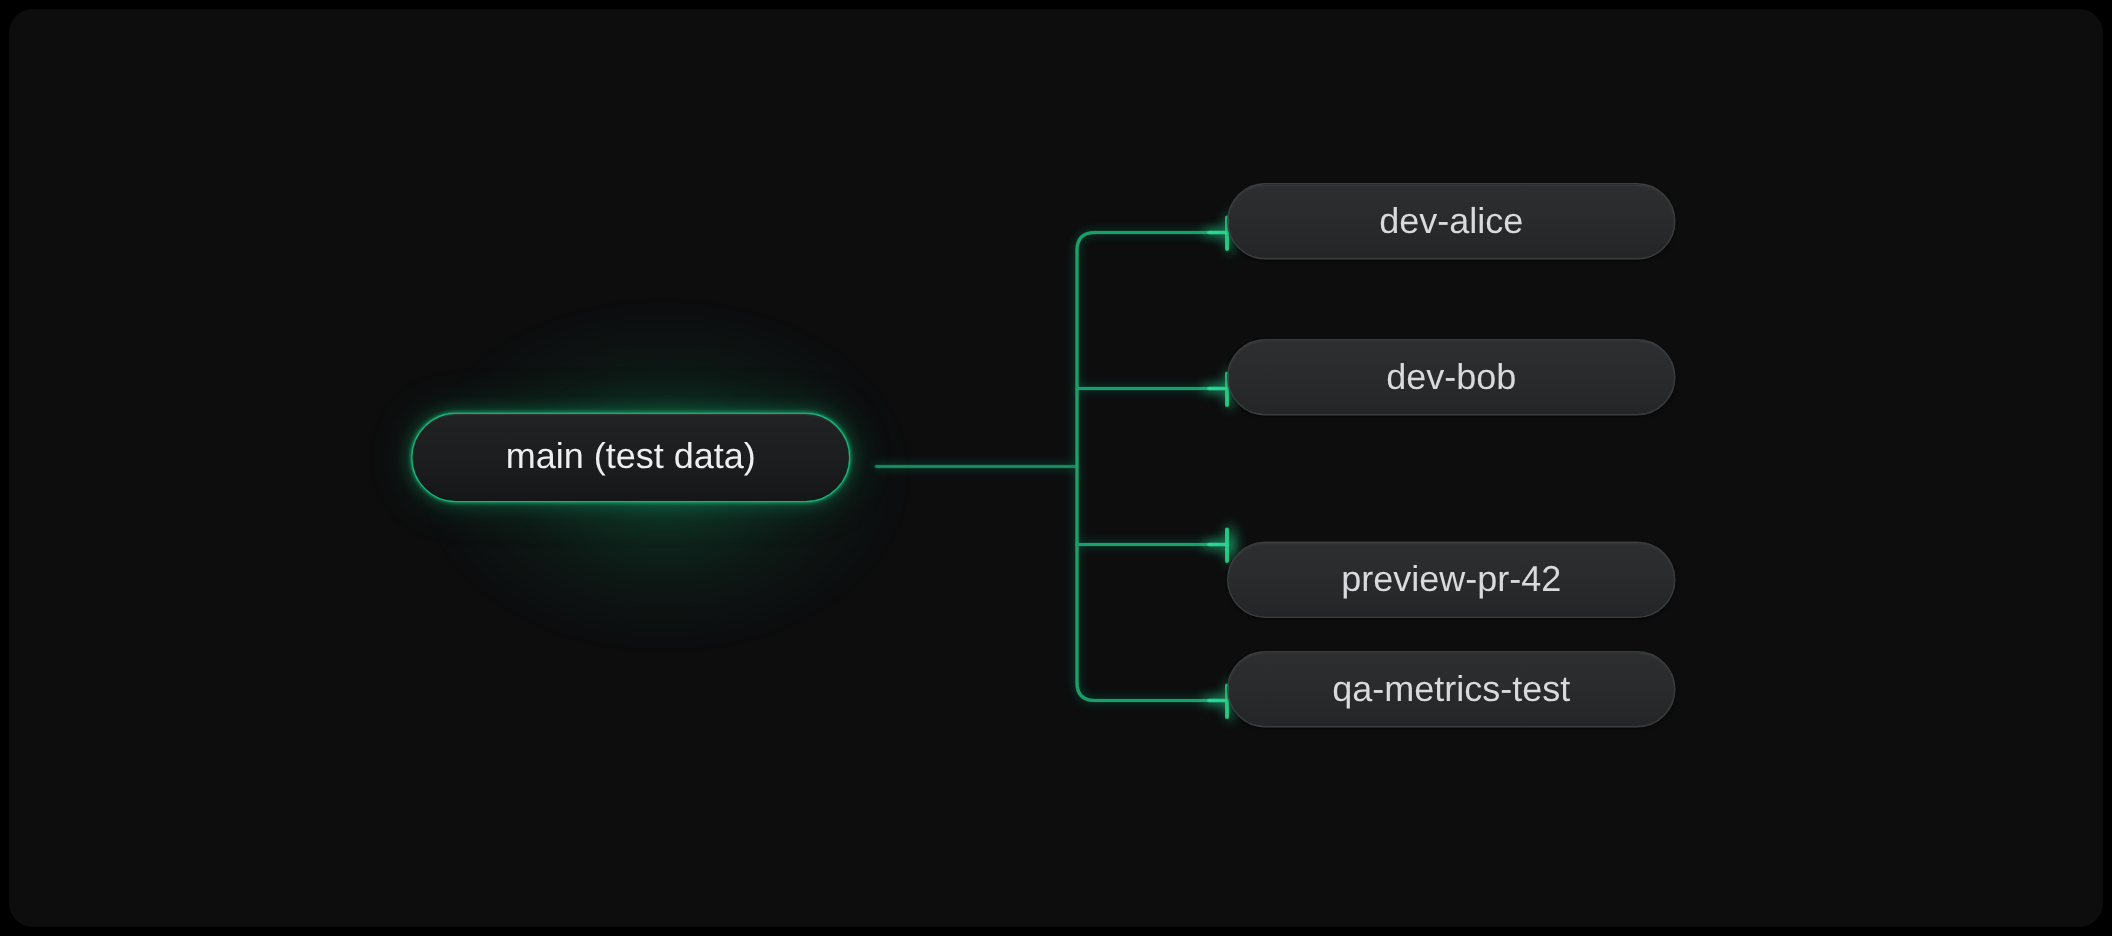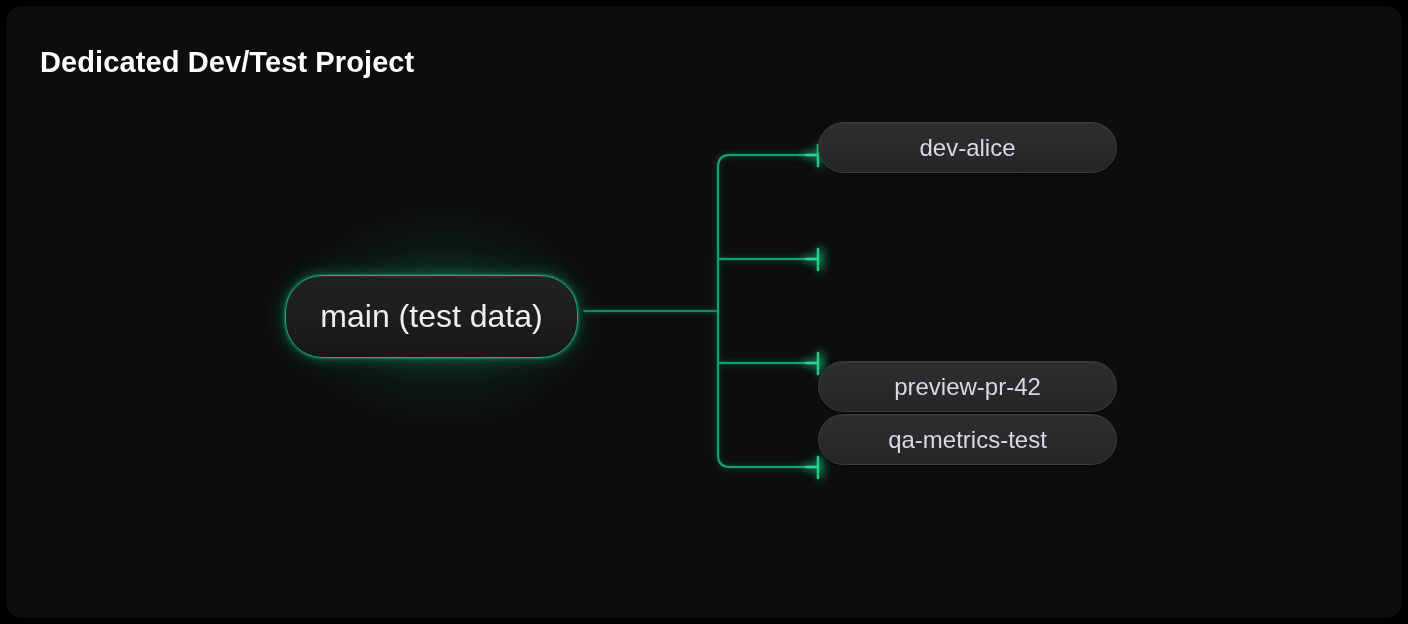--- a/index.html
+++ b/index.html
@@ -80,34 +80,34 @@
   .node {
     position: absolute;
     display: flex;
     align-items: center;
     justify-content: center;
     box-sizing: border-box;
     white-space: nowrap;
   }
 
   .node-root {
-    left: 279px;
+    left: 268px;
     top: 269px;
     width: 293px;
-    height: 83px;
+    height: 60px;
     border-radius: 37px;
     background: linear-gradient(180deg, #202223 0%, #1b1d1e 55%, #141617 100%);
     border: 1.7px solid #17b375;
     box-shadow:
       0 0 3px rgba(30,210,140,0.75),
       0 0 12px rgba(25,190,125,0.38),
       0 0 30px rgba(20,160,105,0.22),
       inset 0 1px 0 rgba(255,255,255,0.05);
     color: #eceef0;
-    font-size: 32px;
+    font-size: 24px;
     z-index: 3;
   }
 
   .node-child {
     left: 812px;
     width: 299px;
     height: 51px;
     border-radius: 34px;
     background: linear-gradient(180deg, #2c2e2f 0%, #292b2c 45%, #232526 100%);
     border: 1px solid #3a3d3e;
@@ -115,21 +115,21 @@
       0 1px 2px rgba(0,0,0,0.5),
       inset 0 1px 0 rgba(255,255,255,0.035);
     color: #d8dade;
     font-size: 24px;
     z-index: 3;
   }
 
   .node-child.n0 { top: 116px; }
   .node-child.n1 { top: 220px; }
   .node-child.n2 { top: 324px; margin-top: 31px; }
-  .node-child.n3 { top: 408px; }
+  .node-child.n3 { top: 428px; }
 
   
   .branch-cap {
     position: absolute;
     width: 16px;
     height: 34px;
     left: 806px;
     border-radius: 50%;
     background: radial-gradient(ellipse at center,
                 rgba(40,225,150,0.55) 0%,
@@ -142,21 +142,20 @@
   .branch-cap.c0 { top: 132px; }
   .branch-cap.c1 { top: 236px; }
   .branch-cap.c2 { top: 340px; }
   .branch-cap.c3 { top: 444px; }
 </style>
 </head>
 <body>
 
 <div id="canvas">
 
-  <div id="title">Dedicated Dev/Test Project</div>
 
   <div id="diagram">
 
     <div id="root-glow"></div>
 
     <svg id="connectors" viewBox="0 0 1396 612" width="1396" height="612" xmlns="http://www.w3.org/2000/svg">
       <defs>
         <filter id="lineGlow" x="-60%" y="-60%" width="220%" height="220%">
           <feGaussianBlur stdDeviation="3.2" result="b"></feGaussianBlur>
           <feMerge>
@@ -212,20 +211,23 @@
     <div class="branch-cap c3"></div>
 
     <div class="node node-root">
       <span>main (test data)</span>
     </div>
 
     <div class="node node-child n0">
       <span>dev-alice</span>
     </div>
 
+    <div class="node node-child n1">
+      <span>dev-bob</span>
+    </div>
 
     <div class="node node-child n2">
       <span>preview-pr-42</span>
     </div>
 
     <div class="node node-child n3">
       <span>qa-metrics-test</span>
     </div>
 
   </div>

